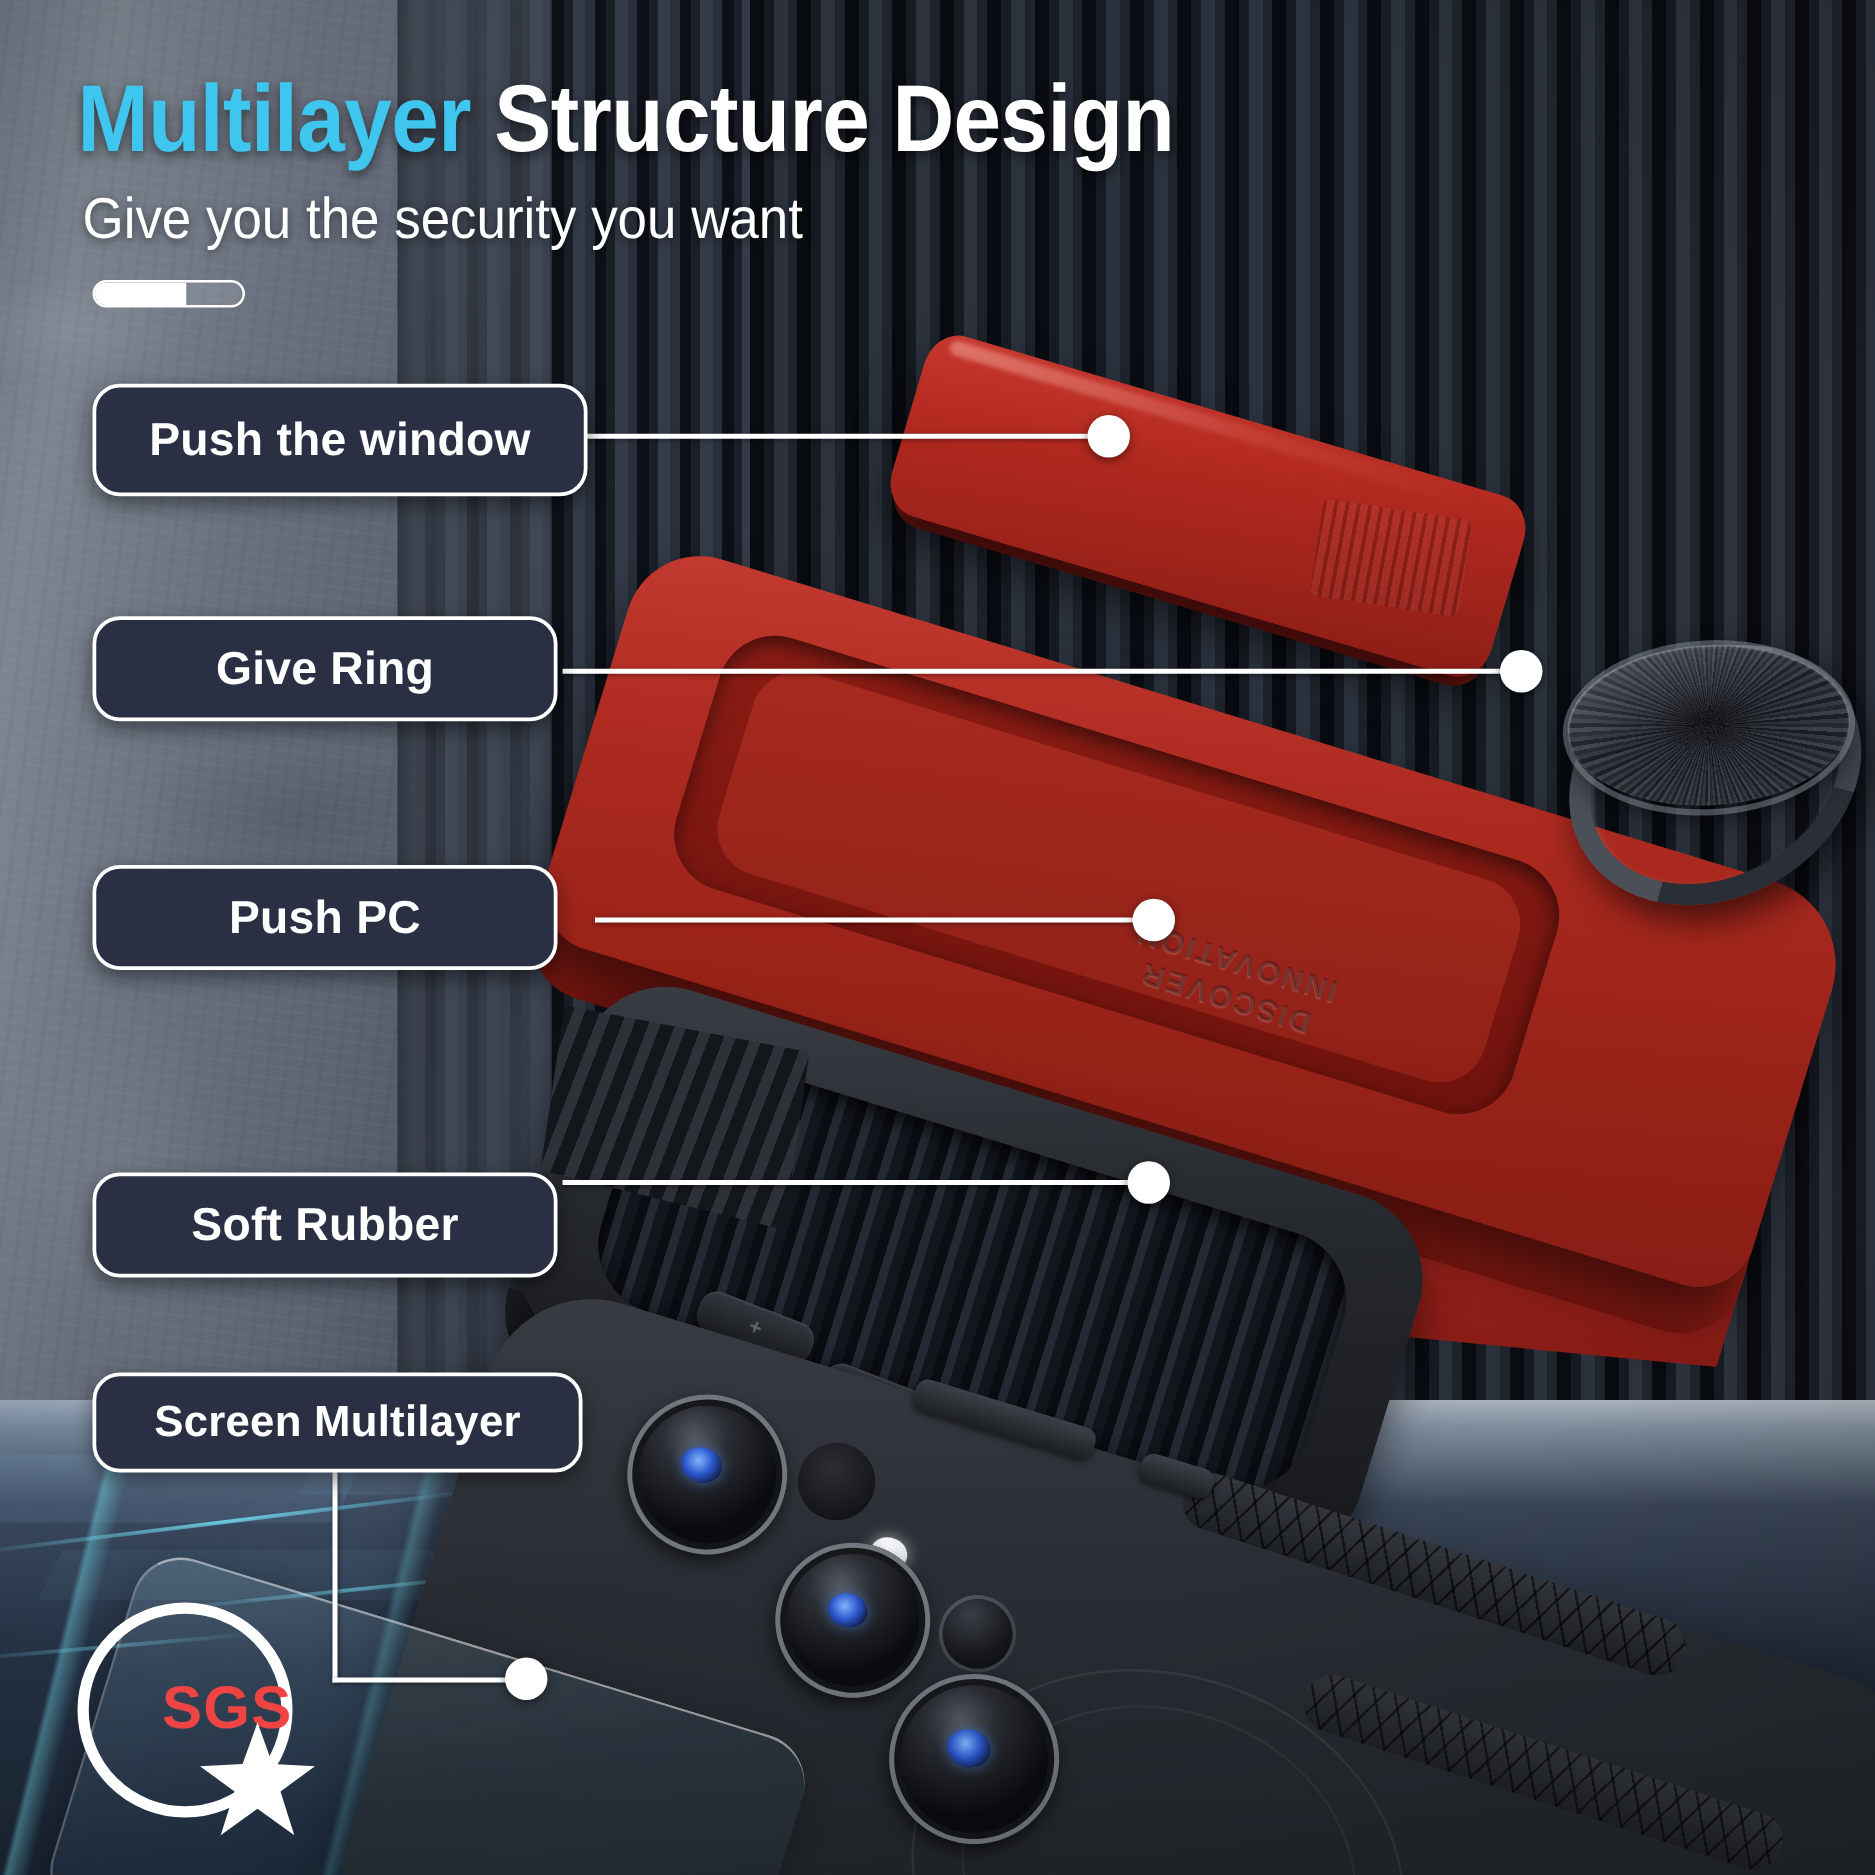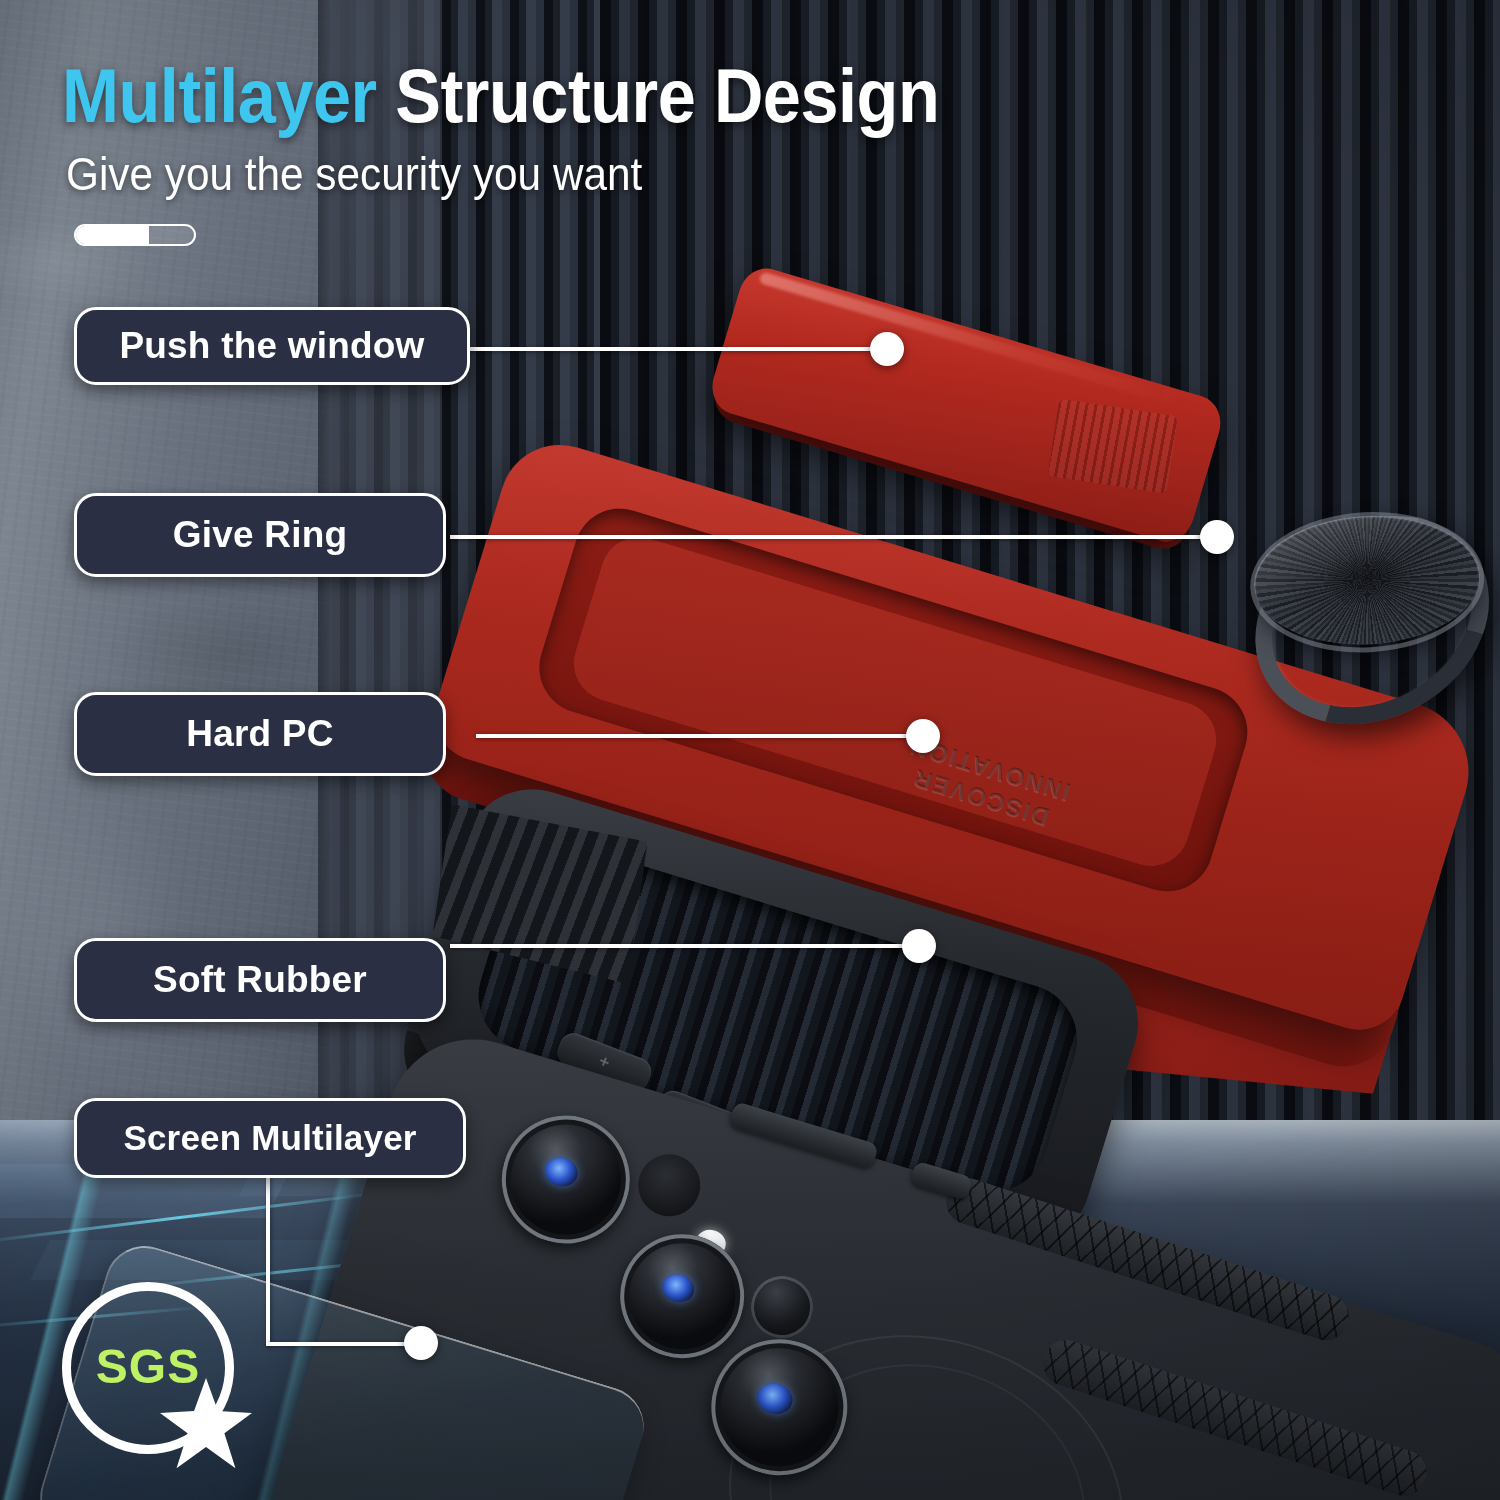--- a/index.html
+++ b/index.html
@@ -298,21 +298,21 @@
     padding:0 18px;
   }
   .leader{position:absolute;height:4px;background:#ffffff;box-shadow:0 1px 4px rgba(0,0,0,.45);}
   .leader-v{position:absolute;width:4px;background:#ffffff;box-shadow:1px 0 4px rgba(0,0,0,.45);}
   .dot{position:absolute;width:34px;height:34px;border-radius:50%;background:#fff;box-shadow:0 2px 8px rgba(0,0,0,.5);}
 
   .sgs{position:absolute;left:62px;top:1282px;width:172px;height:172px;}
   .sgs-circle{position:absolute;inset:0;border-radius:50%;border:9px solid #fff;}
   .sgs-text{
     position:absolute;left:0;right:0;top:50%;transform:translateY(-52%);
-    text-align:center;color:#bef264;font-size:48px;font-weight:700;letter-spacing:1px;
+    text-align:right;color:#ef4444;font-size:48px;font-weight:700;letter-spacing:1px;
   }
   .sgs-star{
     position:absolute;right:-18px;bottom:-16px;width:92px;height:92px;background:#fff;
     clip-path:polygon(50% 0%,63% 36%,100% 38%,70% 60%,82% 98%,50% 75%,18% 98%,30% 60%,0 38%,37% 36%);
   }
 </style>
 </head>
 <body>
 
 <div class="stage">
@@ -437,30 +437,30 @@
   <div class="leader" style="left:476px;top:734px;width:446px;"></div>
   <div class="dot" style="left:906px;top:719px;"></div>
 
   <div class="leader" style="left:450px;top:944px;width:468px;"></div>
   <div class="dot" style="left:902px;top:929px;"></div>
 
   <div class="leader-v" style="left:266px;top:1176px;height:170px;"></div>
   <div class="leader" style="left:266px;top:1342px;width:160px;"></div>
   <div class="dot" style="left:404px;top:1326px;"></div>
 
-  <div class="pill" style="left:74px;top:307px;width:396px;height:78px;">
+  <div class="pill" style="left:74px;top:307px;width:396px;height:90px;">
     <span>Push the window</span>
   </div>
 
   <div class="pill" style="left:74px;top:493px;width:372px;height:84px;">
     <span>Give Ring</span>
   </div>
 
   <div class="pill" style="left:74px;top:692px;width:372px;height:84px;">
-    <span>Hard PC</span>
+    <span>Push PC</span>
   </div>
 
   <div class="pill" style="left:74px;top:902px;width:372px;height:84px;margin-top:36px;">
     <span>Soft Rubber</span>
   </div>
 
   <div class="pill" style="left:74px;top:1098px;width:392px;height:80px;font-size:35px;">
     <span>Screen Multilayer</span>
   </div>
 

